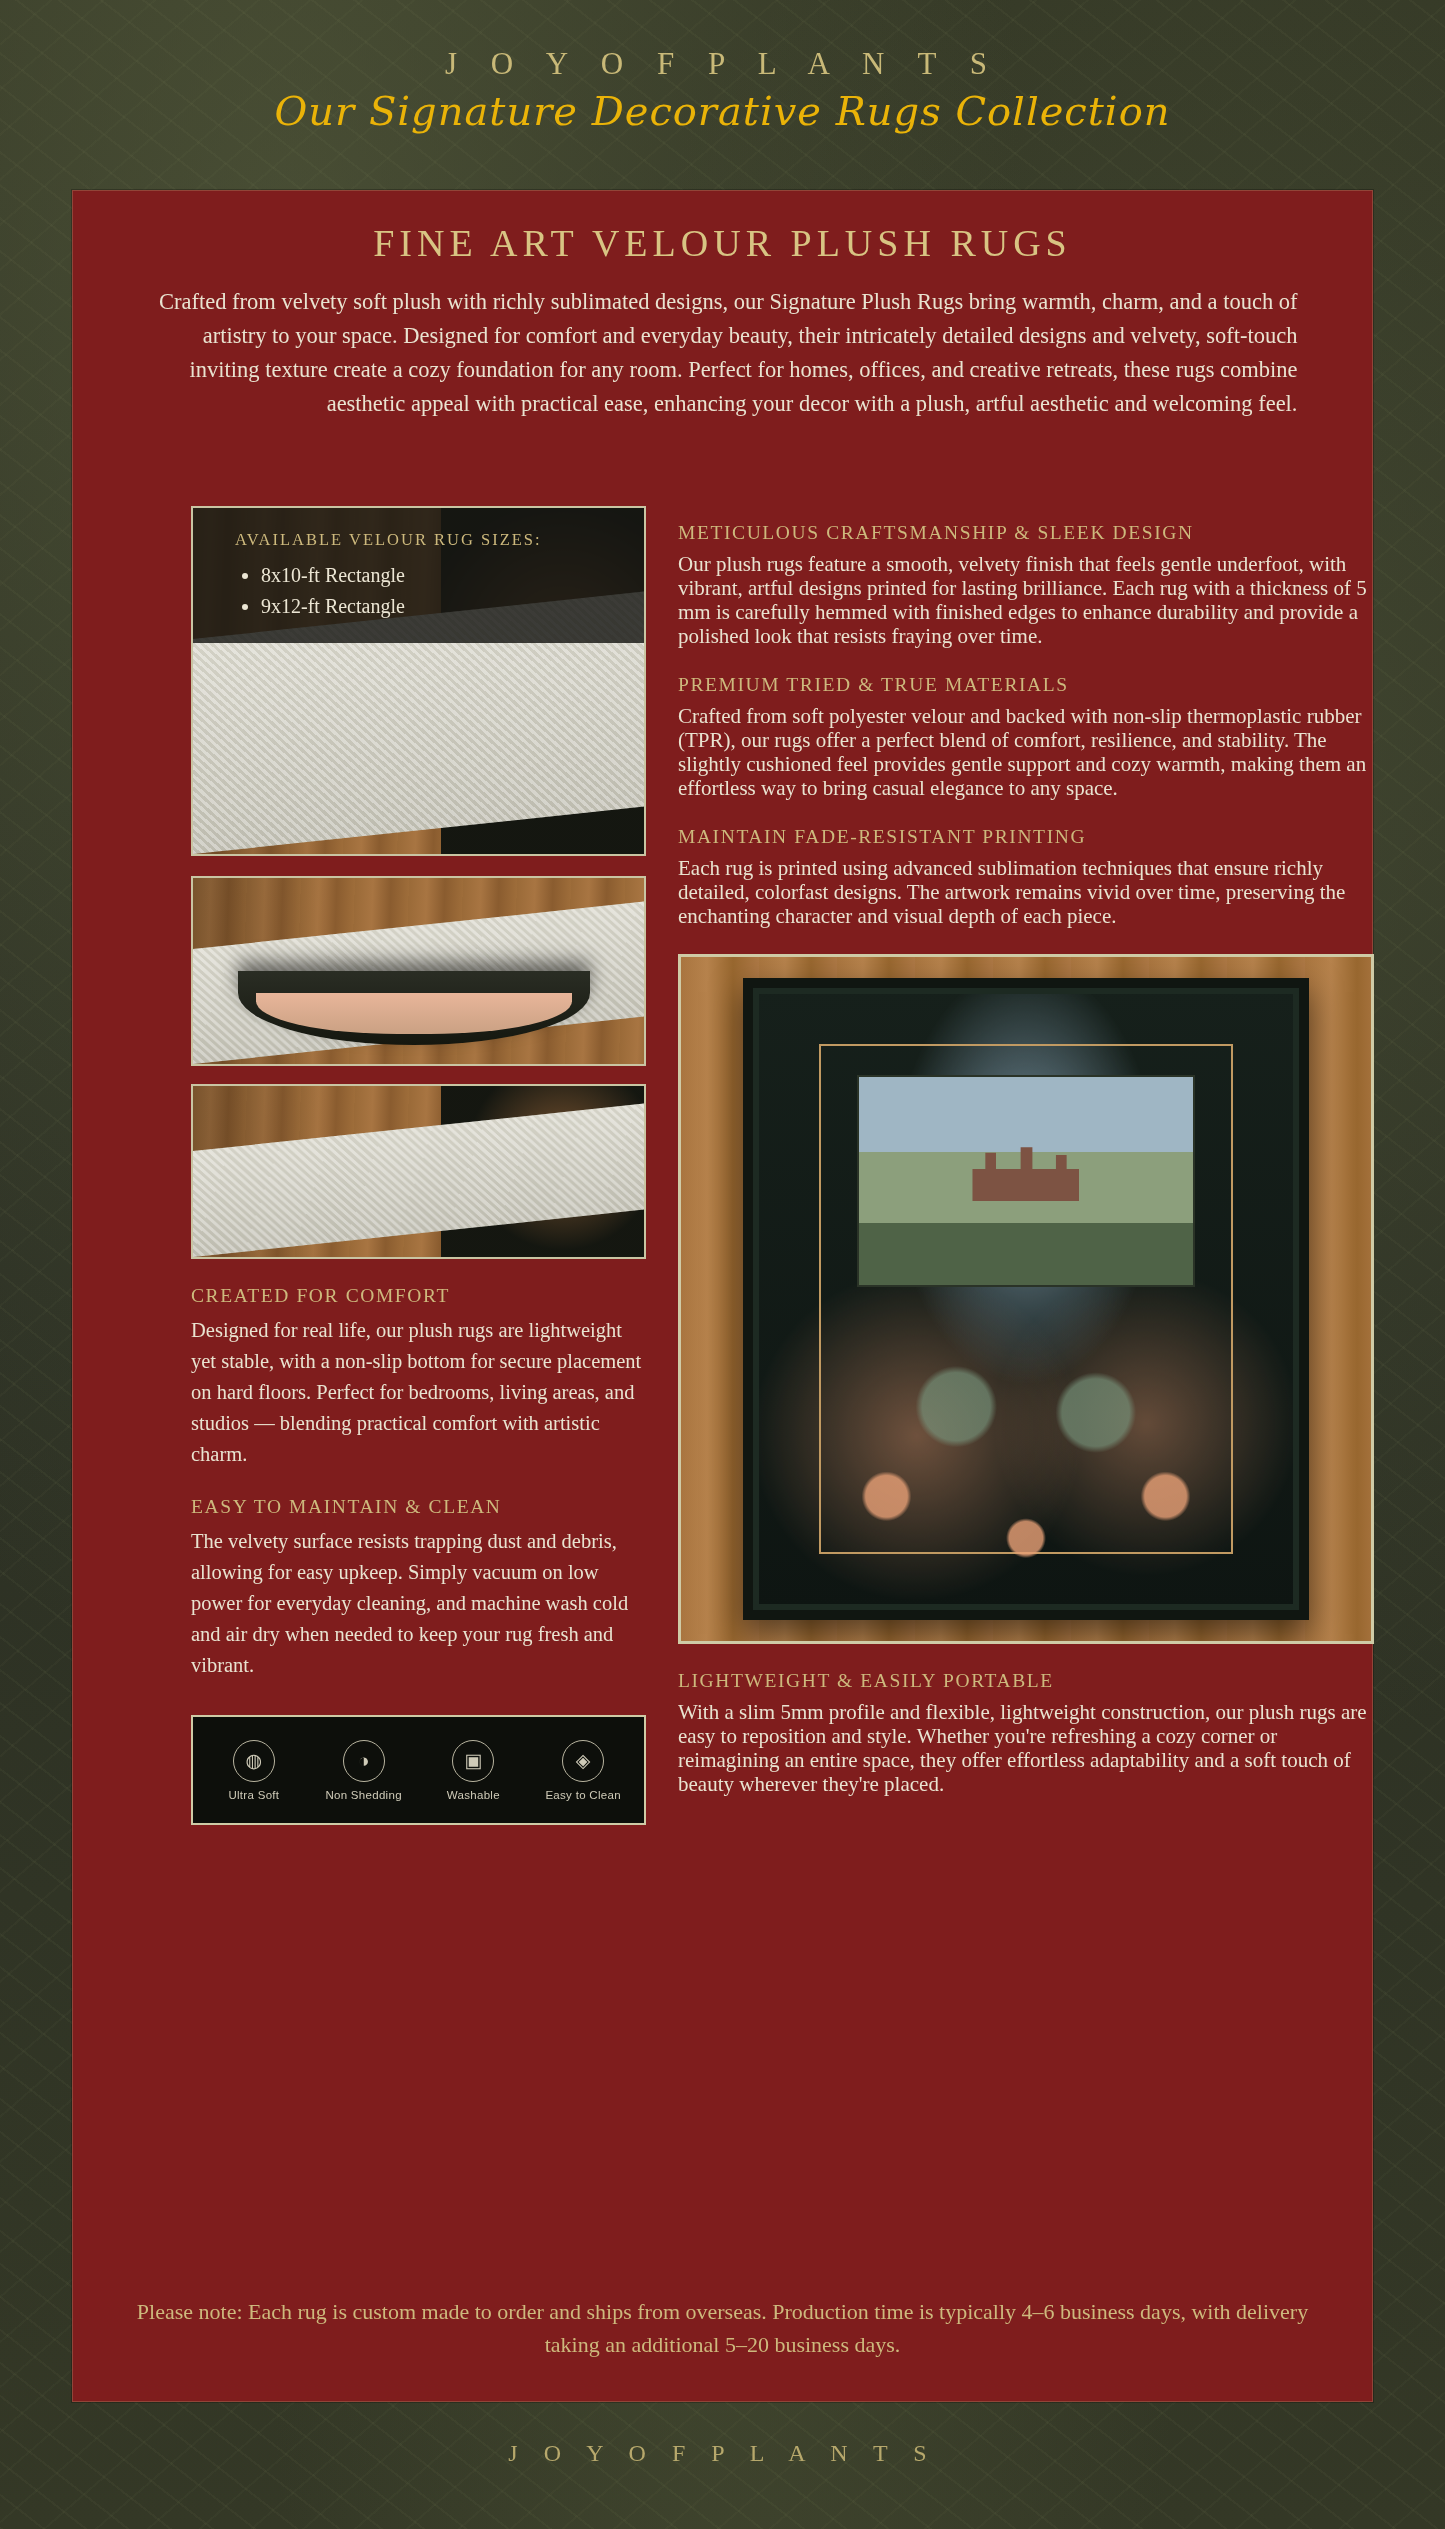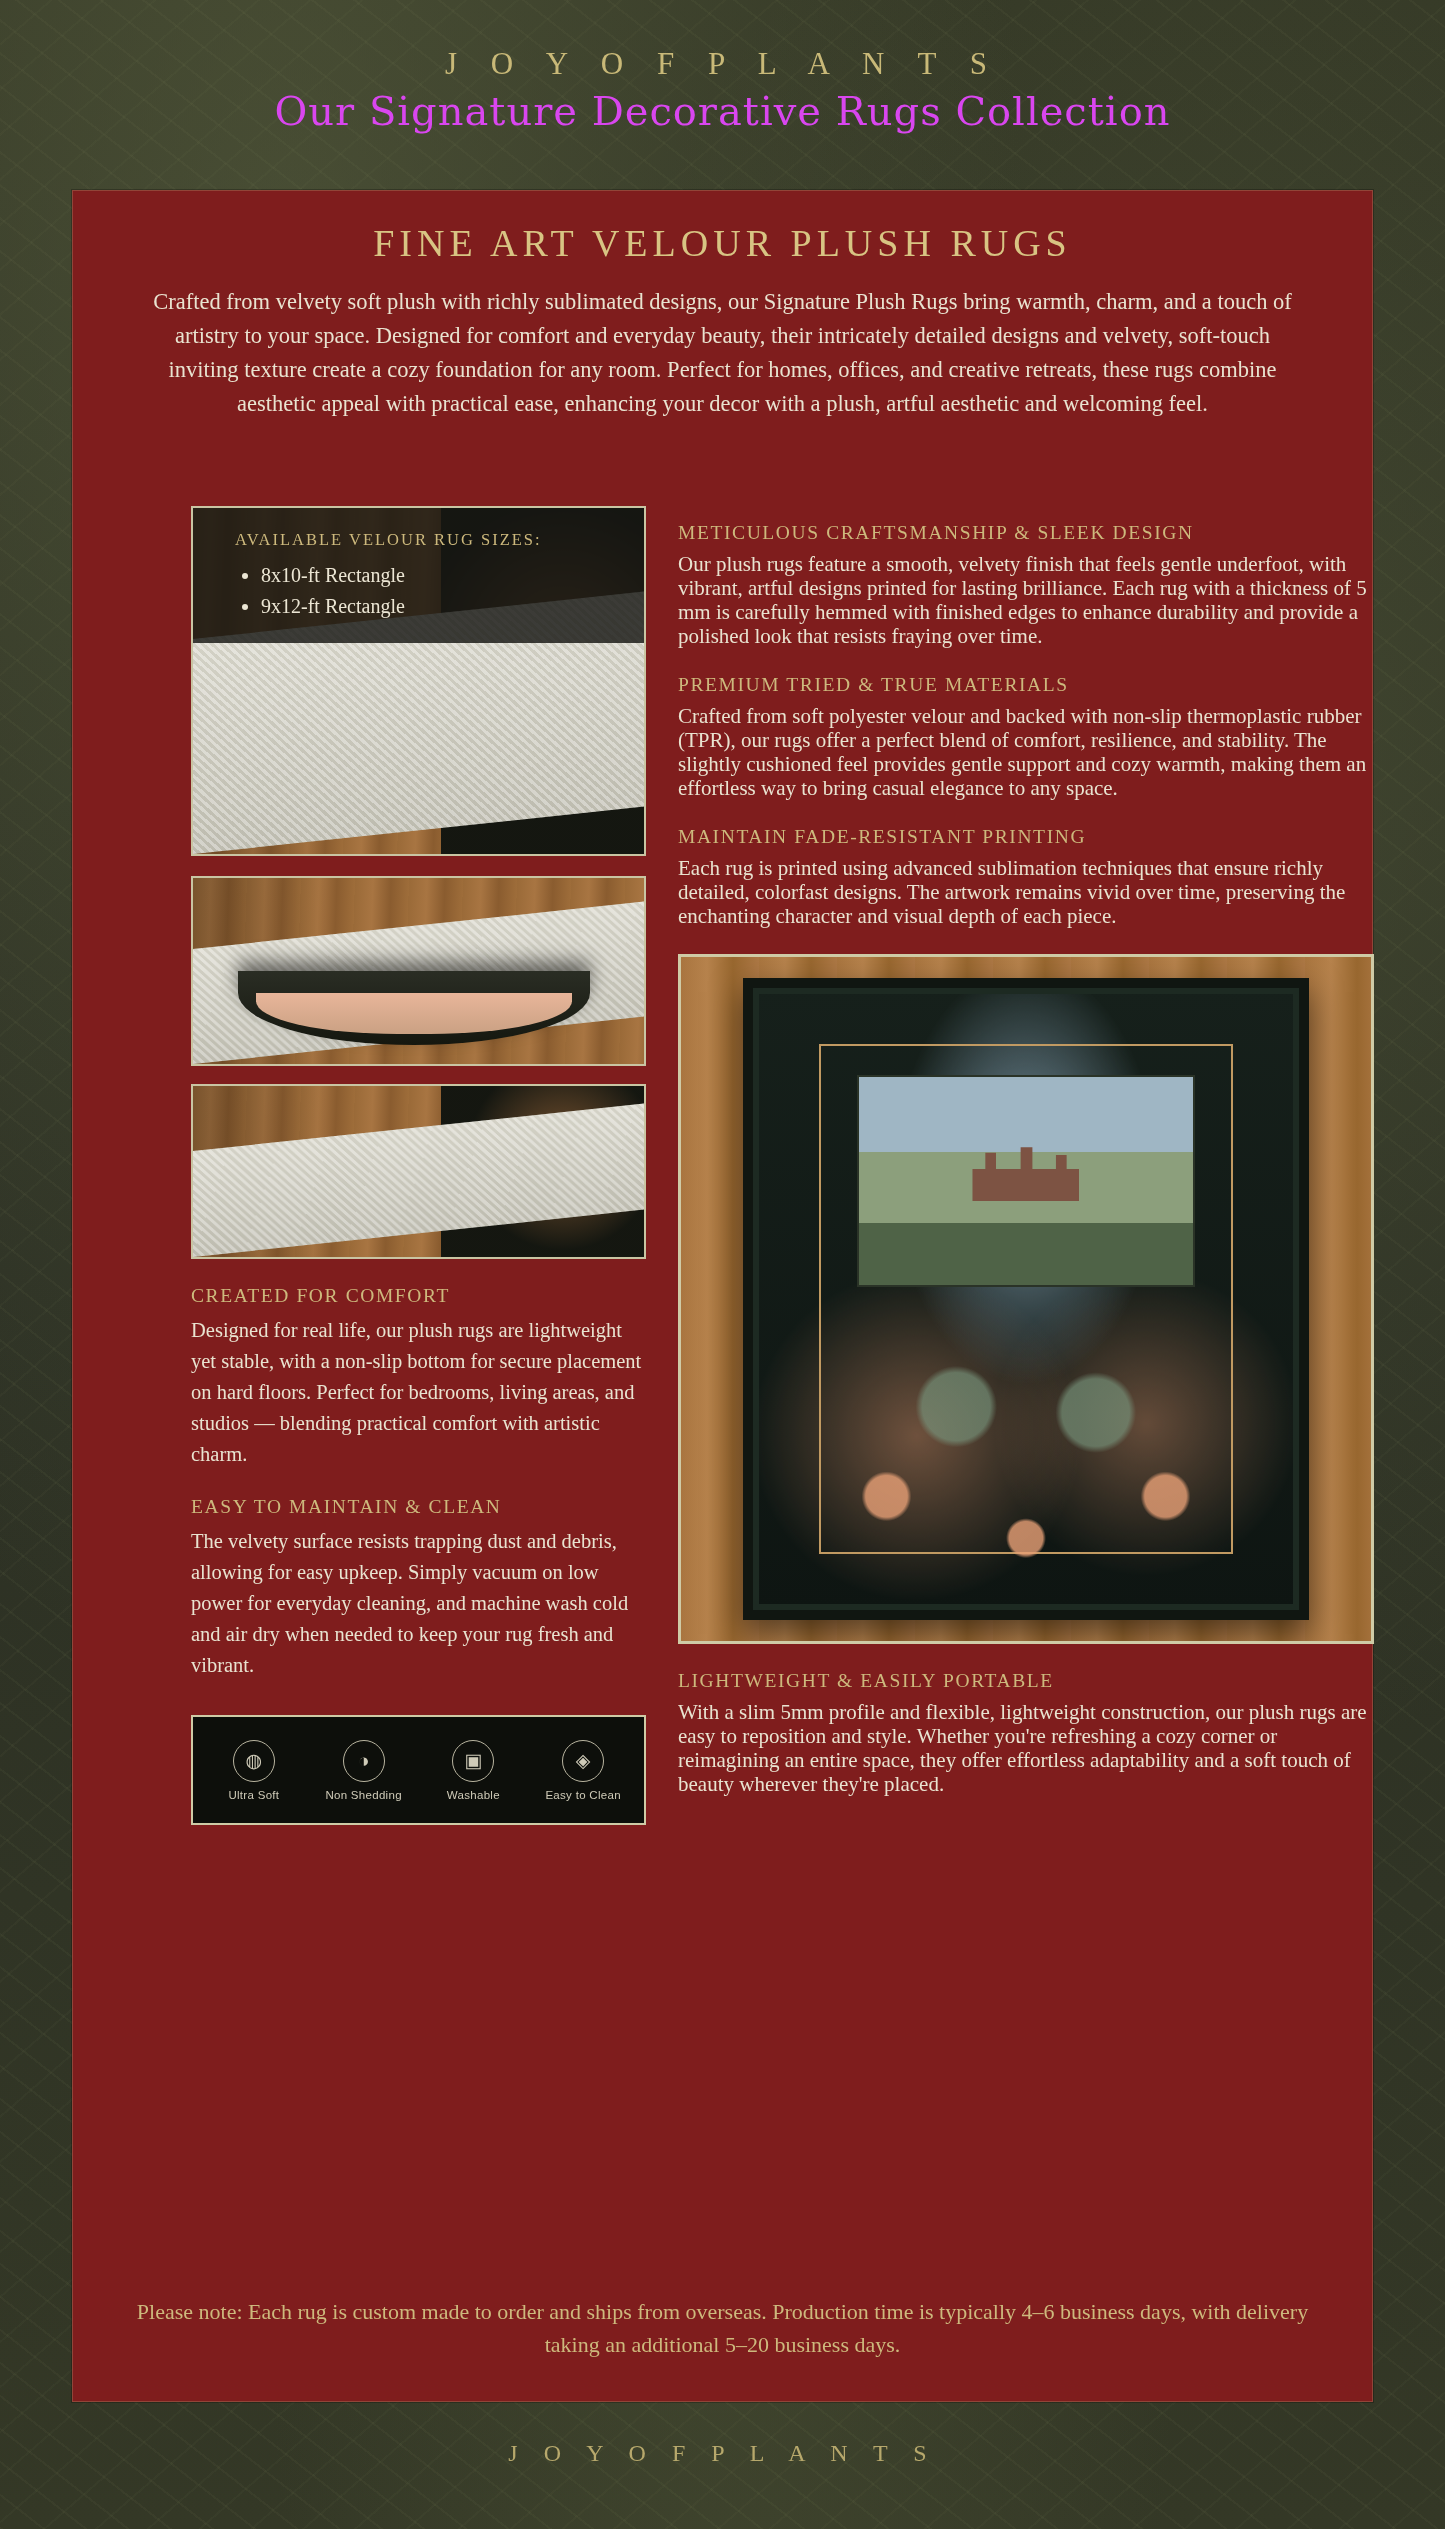--- a/index.html
+++ b/index.html
@@ -39,22 +39,23 @@
   .brand-title {
     font-family:"Liberation Serif", serif;
     letter-spacing:13px;
     font-size:31px;
     color:#c9b978;
     font-weight:400;
   }
   .brand-sub {
     margin-top:6px;
     font-family:"DejaVu Serif", serif;
+    font-style:italic;
     font-size:40px;
-    color:#d946ef;
+    color:#eab308;
     letter-spacing:1px;
   }
 
   
   .panel {
     position:absolute;
     left:72px; top:190px;
     width:1301px; height:2212px;
     background:#7f1d1d;
     border:1px solid rgba(200,190,140,0.25);
@@ -66,21 +67,21 @@
     text-align:center;
     margin-top:30px;
     font-size:38px;
     letter-spacing:5px;
     color:#d8c483;
     font-family:"Liberation Serif", serif;
   }
   .intro {
     margin:20px auto 0;
     width:1150px;
-    text-align:center;
+    text-align:right;
     font-size:22.5px;
     line-height:34px;
     color:#e9e3d0;
   }
 
   
   .cols { position:absolute; left:40px; top:315px; width:1221px; }
   .left-col { position:absolute; left:78px; top:0; width:455px; }
   .right-col{ position:absolute; left:565px; top:16px; width:696px; }
 

